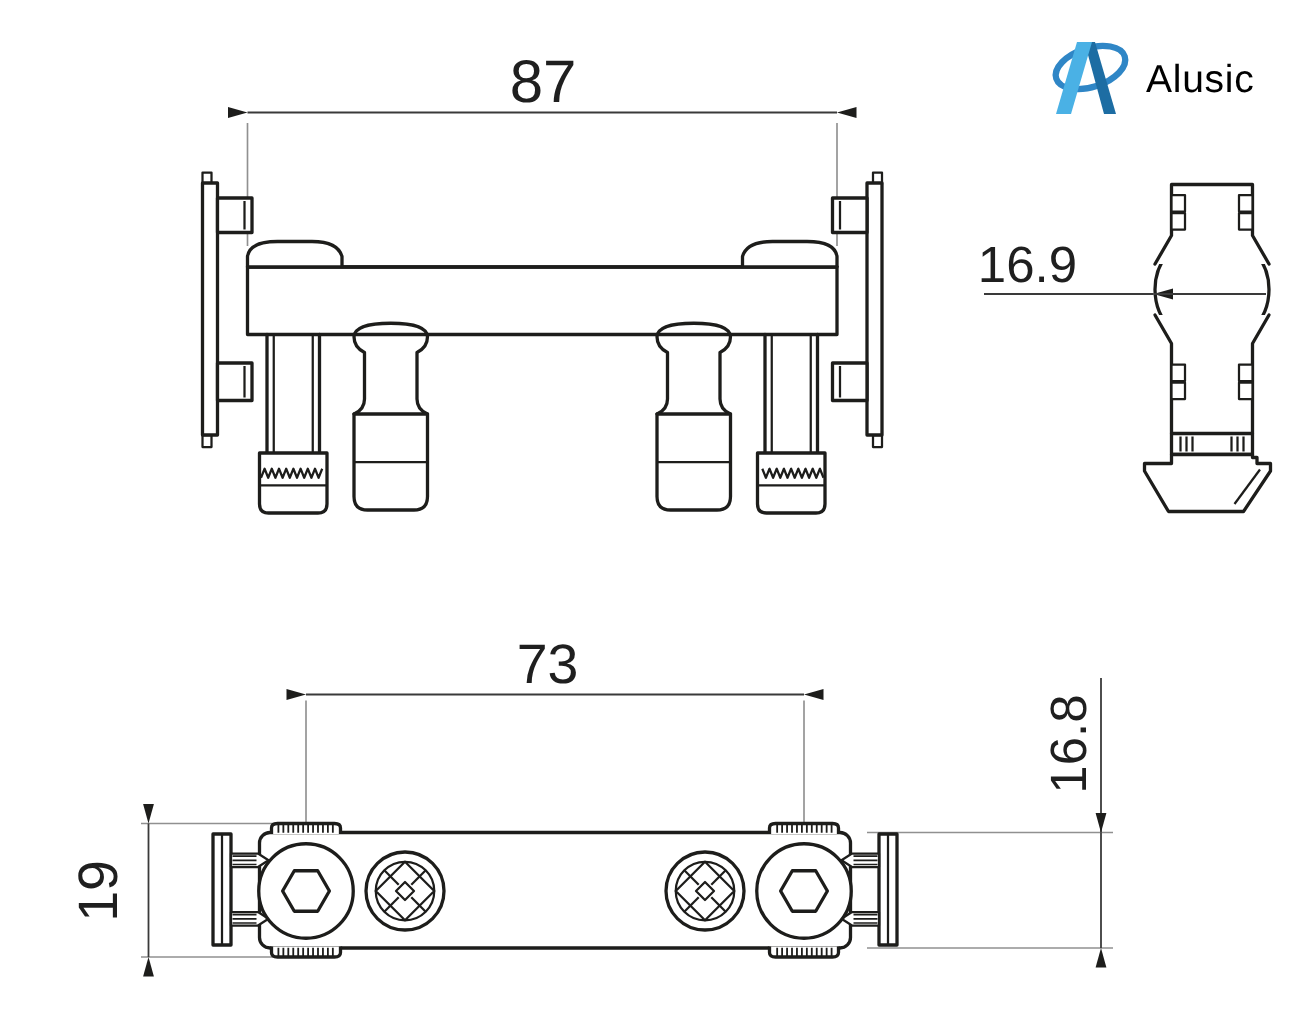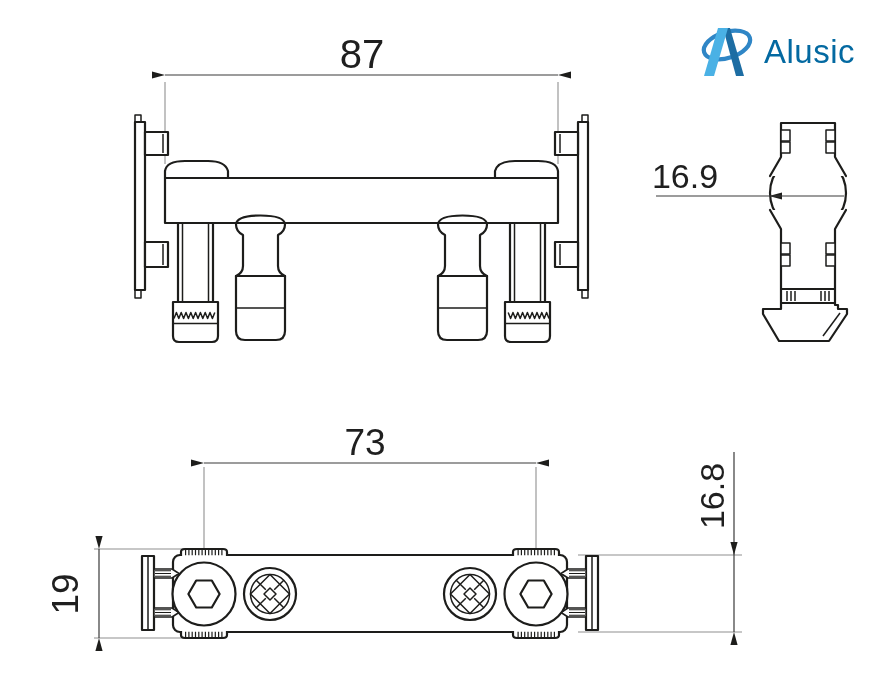--- a/index.html
+++ b/index.html
@@ -2,21 +2,21 @@
 <html><head>
 <meta charset="utf-8">
 <style>
   html,body{margin:0;padding:0;background:#ffffff;width:871px;height:676px;overflow:hidden;
             font-family:"Liberation Sans",sans-serif;}
   .stage{position:relative;width:871px;height:676px;background:#fff;padding-left:18px;}
   svg text{fill:#1f1f1f;}
   .dimtext{font-family:"Liberation Sans",sans-serif;}
   
   .logo{position:absolute;left:694px;top:26px;display:flex;align-items:center;gap:8px;}
-  .logo .brand{font-size:33px;letter-spacing:.5px;color:#0369a1;font-weight:400;}
+  .logo .brand{font-size:26px;letter-spacing:.5px;color:#000000;font-weight:400;}
 </style>
 </head>
 <body>
 
 <div class="stage">
 
   <svg width="871" height="676" viewBox="0 0 871 676">
     <defs>
       <marker id="arrow" viewBox="0 0 14 8" refX="0.5" refY="4" markerWidth="14" markerHeight="8" orient="auto-start-reverse" markerUnits="userSpaceOnUse">
         <path d="M0.5,4 L13.5,7.6 L13.5,0.4 Z" fill="#1d1d1b"></path>

